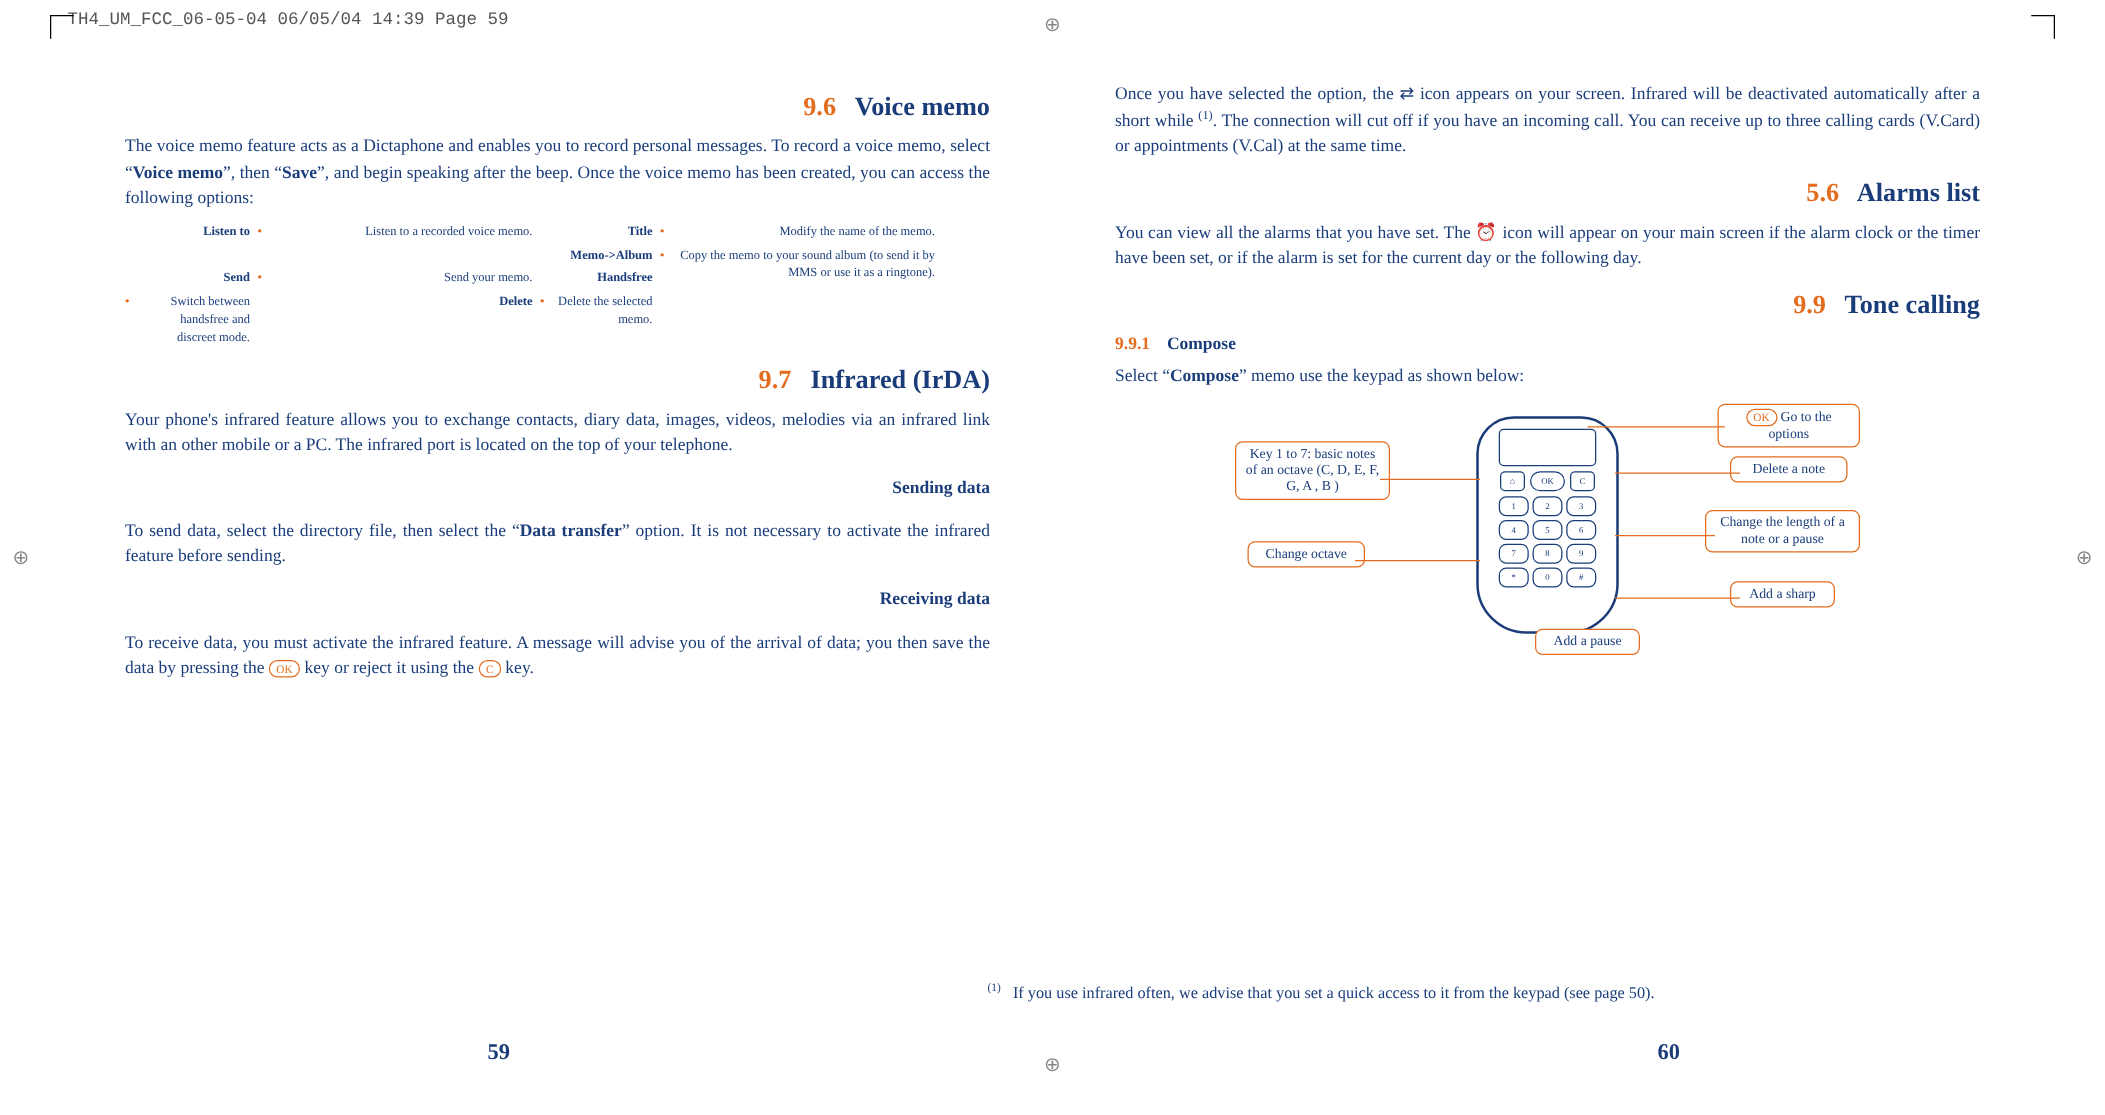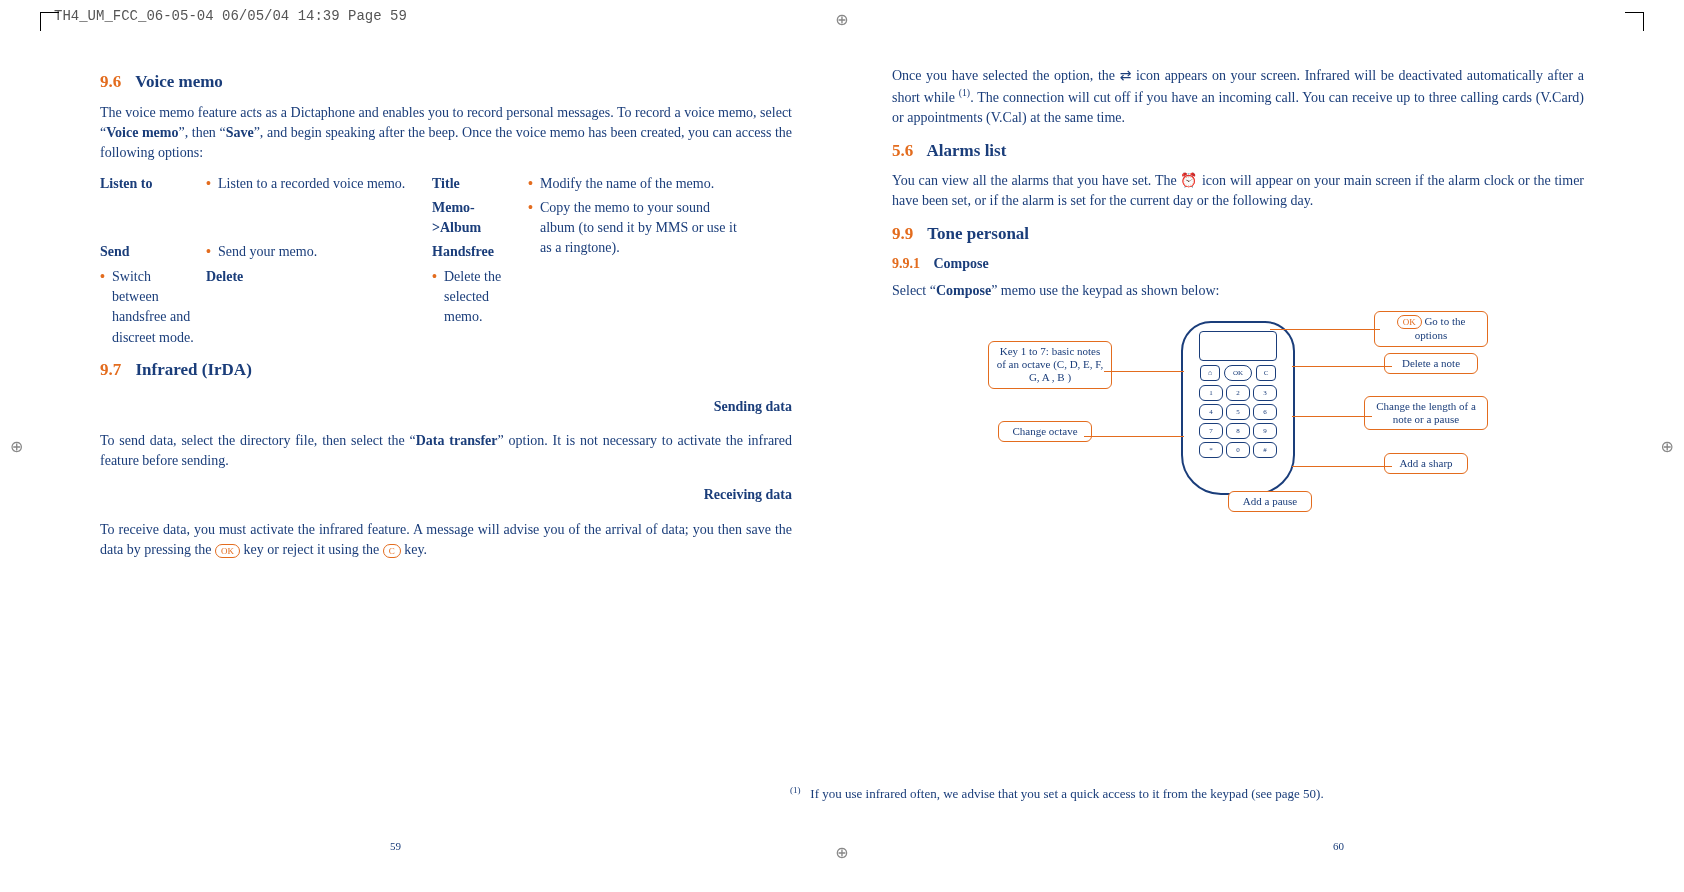--- a/index.html
+++ b/index.html
@@ -63,55 +63,57 @@
   }
   .page {
     flex: 1;
     padding: 0 30px;
     font-size: 14px;
     line-height: 1.45;
   }
   .page-left { padding-right: 50px; }
   .page-right { padding-left: 50px; }
   h2 {
-    font-size: 17px;
+    font-size: 21px;
     font-weight: bold;
     margin: 10px 0 8px 0;
+    text-align: right;
   }
   h2 .num { color: #e36c1e; margin-right: 10px; }
   h3.sub {
     font-size: 14px;
     font-weight: bold;
     margin: 8px 0 6px 0;
   }
   h3.sub .num { color: #e36c1e; margin-right: 10px; }
   .body { text-align: justify; margin: 6px 0; }
   .bold { font-weight: bold; text-align: right; }
   .options-grid {
     display: grid;
     grid-template-columns: 100px 220px 90px 220px;
     column-gap: 6px;
     row-gap: 4px;
     margin: 10px 0;
-    font-size: 14px;
+    font-size: 10px;
+    text-align: right;
   }
   .opt-term { font-weight: bold; }
   .opt-def { position: relative; padding-left: 12px; }
   .opt-def::before {
     content: "•";
     position: absolute;
     left: 0;
     color: #e36c1e;
     font-weight: bold;
   }
   .pagenum {
     position: absolute;
     bottom: 40px;
-    font-weight: normal;
-    font-size: 11px;
+    font-weight: bold;
+    font-size: 18px;
   }
   .pagenum-left { left: 390px; }
   .pagenum-right { right: 340px; }
   .footnote {
     position: absolute;
     bottom: 90px;
     font-size: 13px;
   }
   .footnote-right { left: 790px; right: 70px; }
   .inline-icon {
@@ -244,20 +246,21 @@
       <div class="opt-term">Handsfree</div>
       <div class="opt-def">Switch between handsfree and discreet mode.</div>
       <div class="opt-term">Delete</div>
       <div class="opt-def">Delete the selected memo.</div>
     </div>
 
     <h2>
       <span class="num">9.7</span>
       <span>Infrared (IrDA)</span>
     </h2>
+    <p class="body">Your phone's infrared feature allows you to exchange contacts, diary data, images, videos, melodies via an infrared link with an other mobile or a PC. The infrared port is located on the top of your telephone.</p>
 
     <p class="bold">Sending data</p>
     <p class="body">
       <span>To send data, select the directory file, then select the “</span><span class="bold">Data transfer</span><span>” option. It is not necessary to activate the infrared feature before sending.</span>
     </p>
 
     <p class="bold">Receiving data</p>
     <p class="body">
       <span>To receive data, you must activate the infrared feature. A message will advise you of the arrival of data; you then save the data by pressing the </span>
       <span class="inline-icon">OK</span>
@@ -279,21 +282,21 @@
       <span>Alarms list</span>
     </h2>
     <p class="body">
       <span>You can view all the alarms that you have set. The </span>
       <span>⏰</span>
       <span> icon will appear on your main screen if the alarm clock or the timer have been set, or if the alarm is set for the current day or the following day.</span>
     </p>
 
     <h2>
       <span class="num">9.9</span>
-      <span>Tone personal</span>
+      <span>Tone calling</span>
     </h2>
     <h3 class="sub">
       <span class="num">9.9.1</span>
       <span>Compose</span>
     </h3>
     <p class="body">
       <span>Select “</span><span class="bold">Compose</span><span>” memo use the keypad as shown below:</span>
     </p>
 
     <div class="phone-diagram">

